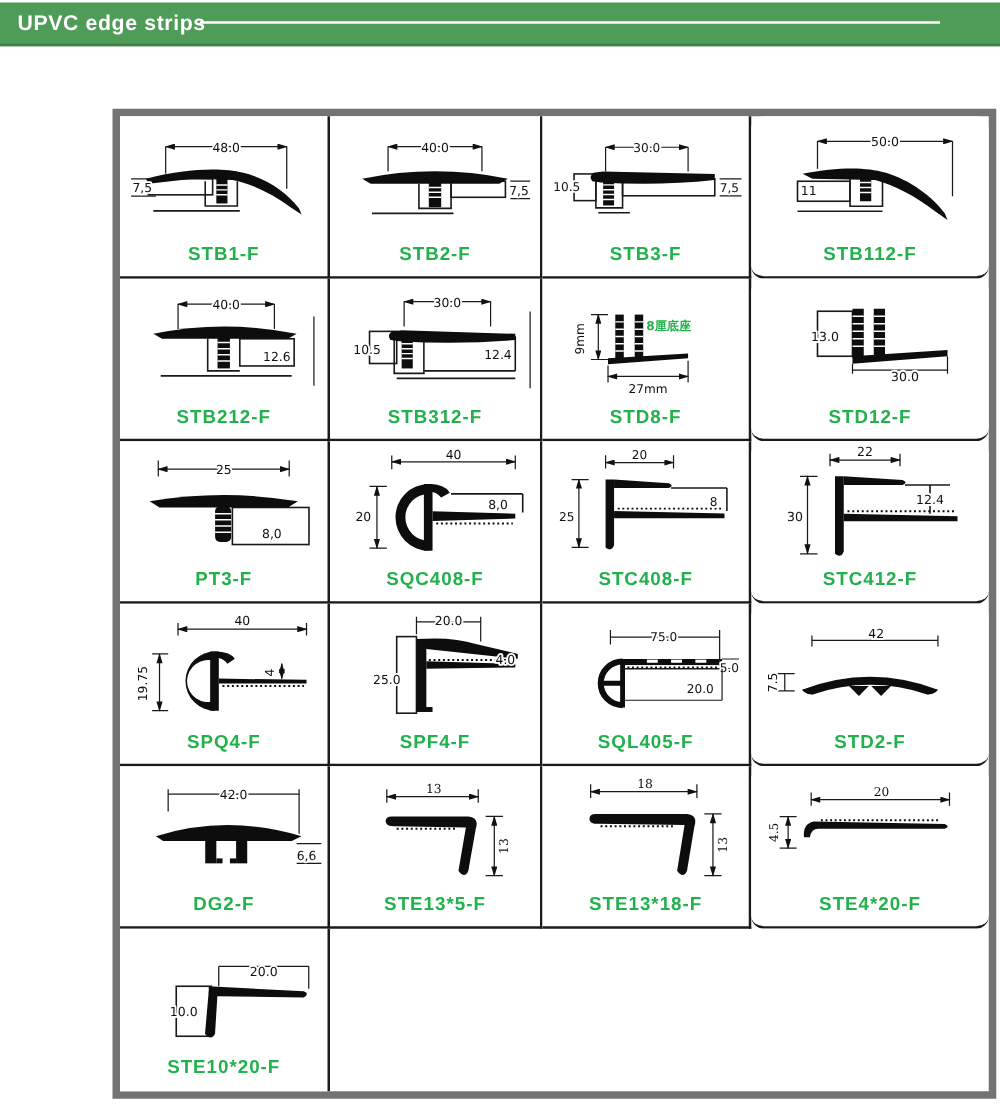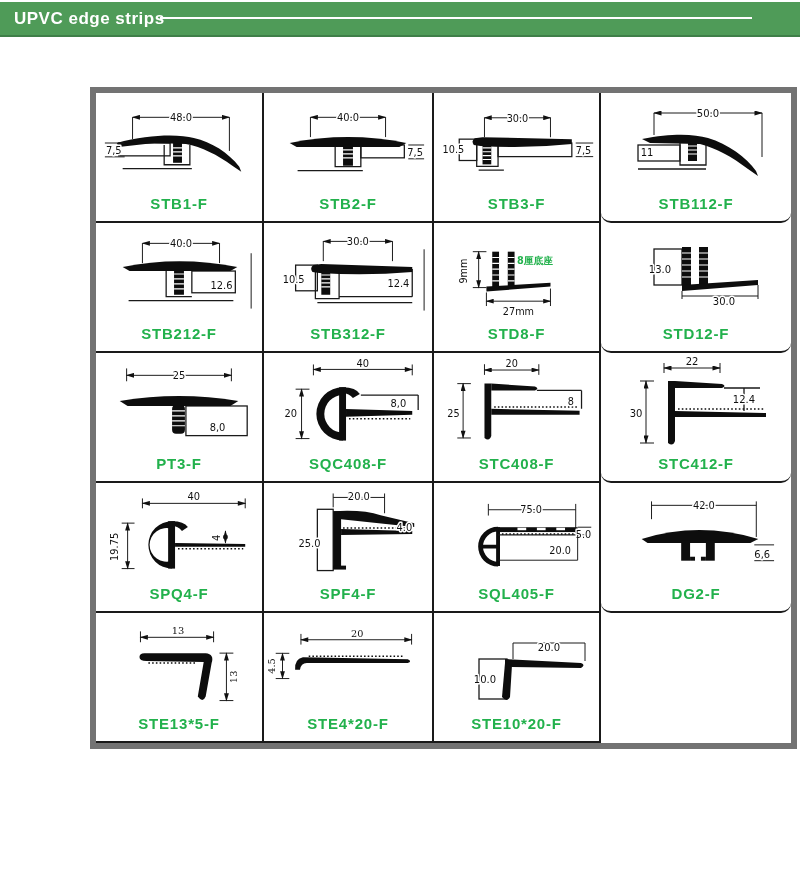--- a/index.html
+++ b/index.html
@@ -305,20 +305,36 @@
         <path class="dots" d="M70,51 H146"></path>
         <path class="ln" d="M148,44 H162 M148,52 H162"></path>
         <text class="d s9" x="154" y="55" text-anchor="middle">5.0</text>
         <path class="ln" d="M148,52 V78 M66,78 H148"></path>
         <text class="d s10 s11" x="130" y="72" text-anchor="middle">20.0</text>
       </svg>
       <div class="code">SQL405-F</div>
     </div>
 
 
+    <div class="cell">
+      <svg width="168" height="102" viewBox="0 0 170 102">
+        <path class="ln" d="M38,25 V34 M140,25 V34"></path>
+        <line class="ln" x1="38" y1="29" x2="140" y2="29"></line>
+        <text class="d s7" x="90" y="27" text-anchor="middle">42</text>
+        <path class="ln" d="M10,56 H24 M10,70 H24"></path>
+        <line class="ln" x1="16" y1="56" x2="16" y2="70"></line>
+        <text class="d s6" x="10" y="63" text-anchor="middle" transform="rotate(-90 10 63)">7.5</text>
+        <path class="pf" d="M30,69 Q85,48 140,69 L132,73 Q85,57 38,73 Z"></path>
+        <path class="pf" d="M68,66 L76,74 L84,66 Z"></path>
+        <path class="pf" d="M86,66 L94,74 L102,66 Z"></path>
+        <path class="pf" d="M30,69 Q34,74 40,72 L38,68 Z"></path>
+        <path class="pf" d="M140,69 Q136,74 130,72 L132,68 Z"></path>
+      </svg>
+      <div class="code">STD2-F</div>
+    </div>
 
     <div class="cell">
       <svg width="168" height="102" viewBox="0 0 170 102">
         <path class="ln" d="M40,18 V36 M146,18 V54"></path>
         <line class="ln" x1="40" y1="22" x2="146" y2="22"></line>
         <text class="d s13" x="93" y="26" text-anchor="middle">42.0</text>
         <path class="pf" d="M30,56 Q88,38 148,56 L140,60 L36,60 Z"></path>
         <rect class="pf" x="70" y="58" width="9" height="20"></rect>
         <rect class="pf" x="95" y="58" width="9" height="20"></rect>
         <rect class="pf" x="79" y="74" width="5" height="4"></rect>
@@ -338,20 +354,33 @@
         <text class="d s12 serif" x="84" y="21" text-anchor="middle">13</text>
         <path class="ln" d="M126,40 H140 M126,88 H140"></path>
         <line class="ln" x1="133" y1="40" x2="133" y2="88" marker-start="url(#ah)" marker-end="url(#ah)"></line>
         <text class="d s12 serif" x="144" y="64" text-anchor="middle" transform="rotate(-90 144 64)">13</text>
         <path class="pf" d="M50,40 L112,40 Q121,41 118,50 L112,84 Q109,91 104,84 L110,49 L52,48 Q45,48 45,44 Q45,40 50,40 Z"></path>
         <path class="dots" d="M54,50 H102"></path>
       </svg>
       <div class="code">STE13*5-F</div>
     </div>
 
+    <div class="cell">
+      <svg width="168" height="102" viewBox="0 0 170 102">
+        <path class="ln" d="M40,14 V25 M126,14 V25"></path>
+        <line class="ln" x1="40" y1="20" x2="126" y2="20" marker-start="url(#ah)" marker-end="url(#ah)"></line>
+        <text class="d s12 serif" x="84" y="17" text-anchor="middle">18</text>
+        <path class="ln" d="M132,38 H146 M132,88 H146"></path>
+        <line class="ln" x1="139" y1="38" x2="139" y2="88" marker-start="url(#ah)" marker-end="url(#ah)"></line>
+        <text class="d s12 serif" x="150" y="63" text-anchor="middle" transform="rotate(-90 150 63)">13</text>
+        <path class="pf" d="M44,38 L118,38 Q127,39 124,48 L118,84 Q115,91 110,84 L116,47 L46,46 Q39,46 39,42 Q39,38 44,38 Z"></path>
+        <path class="dots" d="M48,48 H108"></path>
+      </svg>
+      <div class="code">STE13*18-F</div>
+    </div>
 
     <div class="cell">
       <svg width="165" height="102" viewBox="0 0 170 102">
         <path class="ln" d="M36,20 V31 M150,20 V31"></path>
         <line class="ln" x1="36" y1="26" x2="150" y2="26" marker-start="url(#ah)" marker-end="url(#ah)"></line>
         <text class="d s12 serif" x="94" y="23" text-anchor="middle">20</text>
         <path class="ln" d="M10,40 H24 M10,66 H24"></path>
         <line class="ln" x1="17" y1="40" x2="17" y2="66" marker-start="url(#ah)" marker-end="url(#ah)"></line>
         <text class="d s10 serif" x="9" y="53" text-anchor="middle" transform="rotate(-90 9 53)">4.5</text>
         <path class="pf" d="M38,44 L146,46 Q151,48 146,50 L42,50 Q36,50 35,57 L30,57 Q29,46 38,44 Z"></path>

